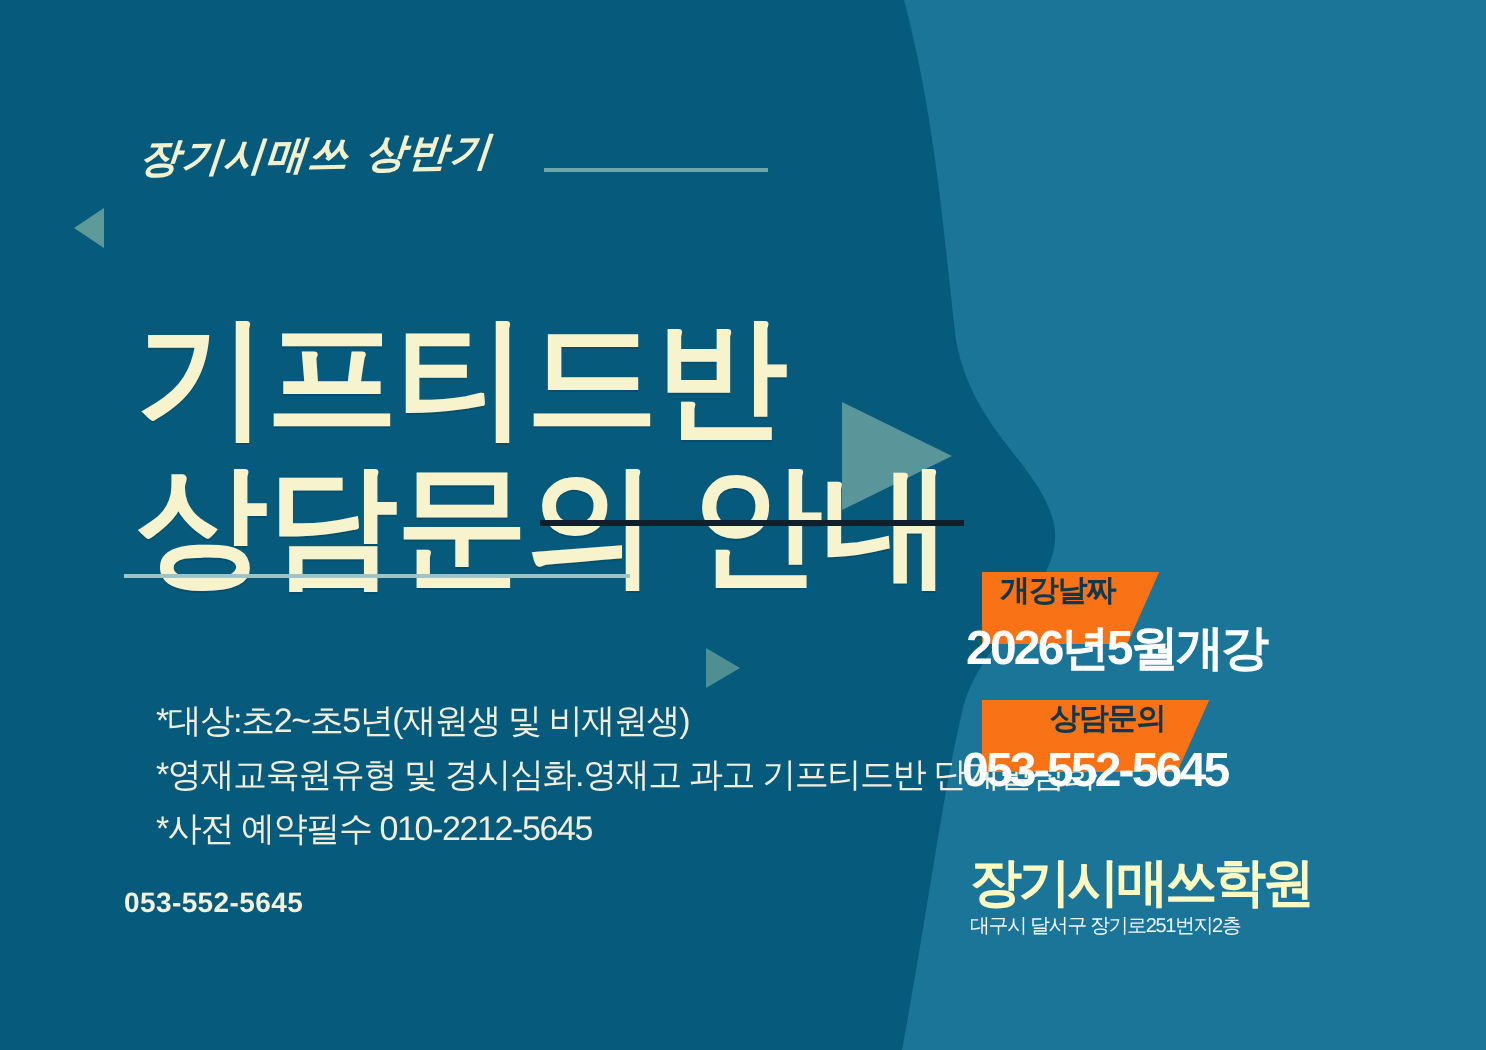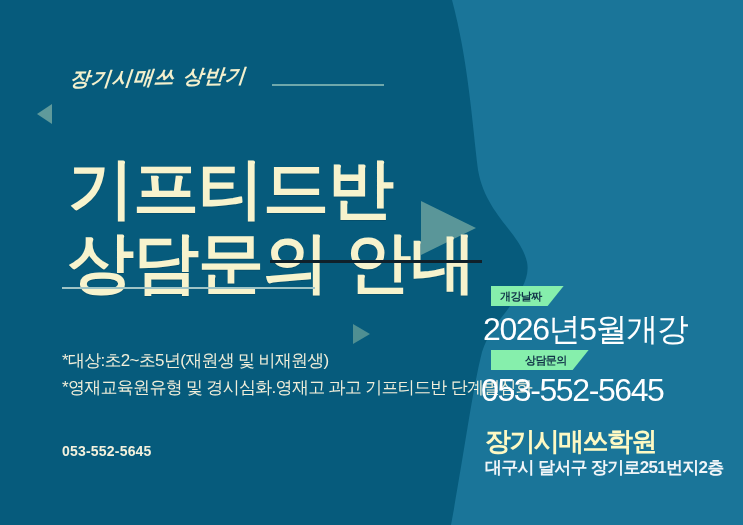--- a/index.html
+++ b/index.html
@@ -139,20 +139,21 @@
     left: 62px; top: 348px;
     width: 500px;
     color: #f0eeda;
     font-size: 17px;
     line-height: 1.58;
     letter-spacing: -.7px;
     white-space: nowrap;
   }
   .bullets li {
     list-style: none;
+    margin-left: 16px;
   }
   .bullets ul { margin: 0; padding: 0; }
 
   .tel-small {
     position: absolute;
     left: 62px; top: 443px;
     font-size: 14px;
     font-weight: 700;
     letter-spacing: .2px;
     color: #f3f1dd;
@@ -175,59 +176,59 @@
     line-height: 1.85;
     letter-spacing: -.4px;
     white-space: nowrap;
   }
   .tagline .t1 { display: block; padding-left: 16px; }
   .tagline .t2 { display: block; }
 
   
   .banner {
     position: absolute;
-    height: 20px;
-    background: #86efac;
+    height: 36px;
+    background: #f97316;
     color: #12364a;
-    font-size: 11px;
+    font-size: 15px;
     font-weight: 700;
     letter-spacing: -.6px;
     line-height: 20px;
     padding: 0 22px 0 9px;
     white-space: nowrap;
     clip-path: polygon(0 0, 100% 0, calc(100% - 16px) 100%, 0 100%);
   }
   .banner-open { left: 68px; top: 286px; }
   .banner-tel  { left: 68px; top: 350px; padding-left: 34px; }
 
   .big-value {
     position: absolute;
     color: #ffffff;
-    font-size: 32px;
-    font-weight: 400;
+    font-size: 24px;
+    font-weight: 700;
     letter-spacing: -1.4px;
     white-space: nowrap;
   }
   .value-open { left: 60px; top: 308px; }
   .value-tel  { left: 58px; top: 372px; }
 
   .academy {
     position: absolute;
     left: 62px; top: 424px;
     font-size: 26px;
     font-weight: 700;
     letter-spacing: -1.6px;
     color: #fef9c3;
     white-space: nowrap;
   }
   .address {
     position: absolute;
     left: 62px; top: 456px;
-    font-size: 17px;
-    font-weight: 700;
+    font-size: 10px;
+    font-weight: 400;
     letter-spacing: -.7px;
     color: #f0f5f8;
     white-space: nowrap;
   }
 </style>
 </head>
 <body>
 
 <div class="poster">
 
@@ -258,20 +259,21 @@
     </h1>
     <div class="headline-underline"></div>
 
     <div class="divider"></div>
 
 
     <div class="bullets">
       <ul>
         <li>*대상:초2~초5년(재원생 및 비재원생)</li>
         <li>*영재교육원유형 및 경시심화.영재고 과고 기프티드반 단계별심화</li>
+        <li>*사전 예약필수 010-2212-5645</li>
       </ul>
     </div>
 
     <div class="tel-small">053-552-5645</div>
   </div>
 
   <div class="right-col">
 
 
     <div class="banner banner-open">개강날짜</div>

